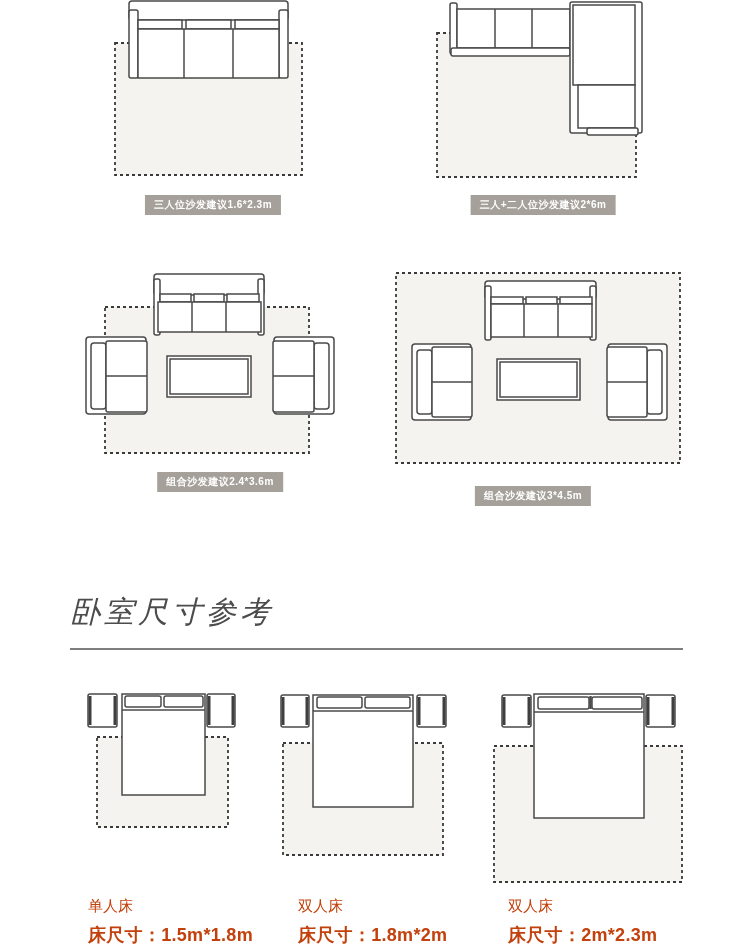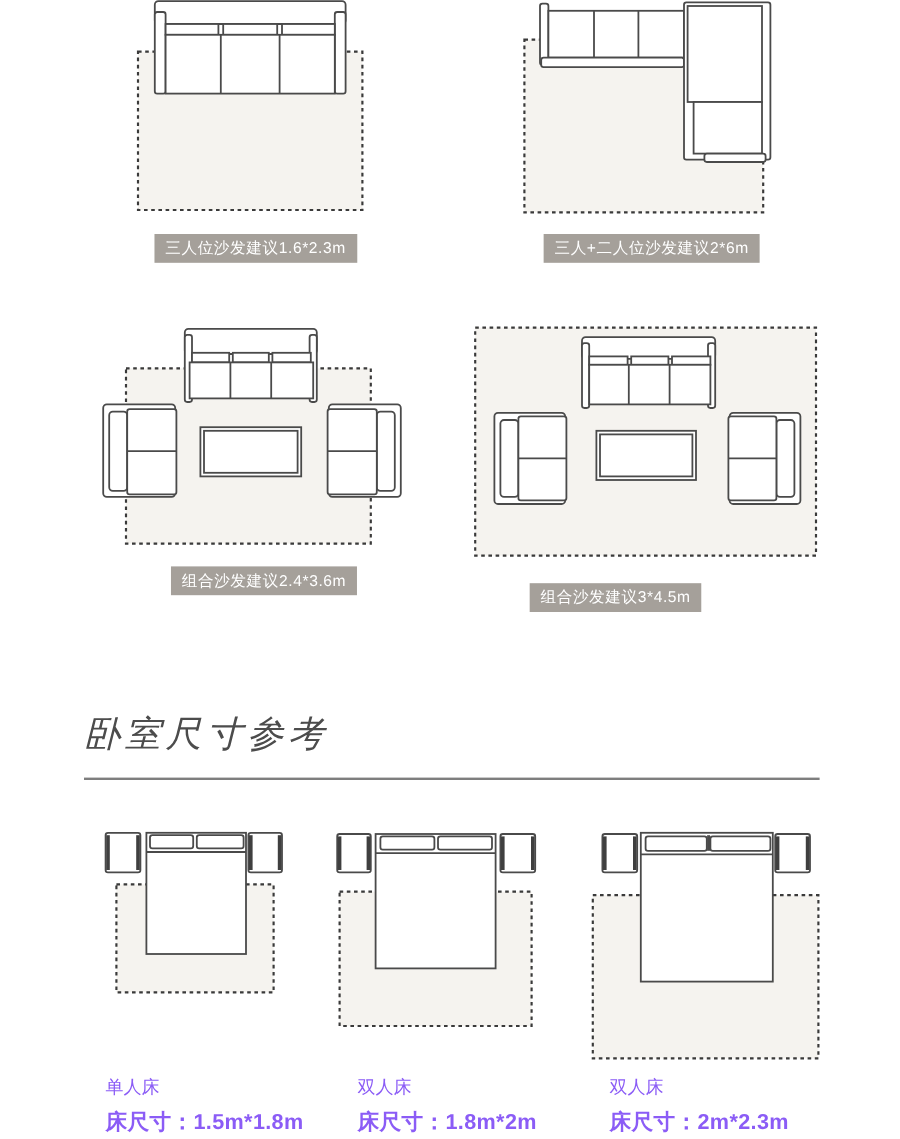--- a/index.html
+++ b/index.html
@@ -9,32 +9,32 @@
   }
   .diagram { position:absolute; }
   
   .f   { fill:#ffffff; stroke:#4a4a4a; stroke-width:1.5; }
   .ln  { stroke:#4a4a4a; stroke-width:1.5; fill:none; }
   .rug { fill:#f5f3ef; stroke:#3a3a3a; stroke-width:1.8; stroke-dasharray:3 3; }
   .bar { fill:#3f3f3f; stroke:none; }
   .badge {
     position:absolute; transform:translateX(-50%);
     background:#a5a09a; color:#ffffff;
-    font-size:13px; font-weight:normal; letter-spacing:0.5px;
+    font-size:10px; font-weight:bold; letter-spacing:0.5px;
     padding:4px 9px; line-height:1.2; white-space:nowrap;
   }
   .section-heading {
     position:absolute; left:70px; top:592px;
     font-size:30px; color:#4c4c4c; font-weight:500; letter-spacing:4px;font-style:italic;
   }
   .divider {
     position:absolute; left:70px; top:648px; width:613px; height:2px;
     background:#7e7e7e;
   }
-  .bed-caption { position:absolute; color:#8b5cf6; }
+  .bed-caption { position:absolute; color:#c2410c; }
   .bed-caption .bed-type { font-size:15px; margin-bottom:7px; }
   .bed-caption .bed-size { font-size:18px; font-weight:700; letter-spacing:0.3px; }
 </style>
 </head>
 <body>
 
 <div id="canvas">
 
   <svg class="diagram" style="left:100px; top:0px;" width="210" height="180" viewBox="0 0 210 180">
     <rect class="rug" x="15" y="43" width="187" height="132"></rect>
@@ -123,21 +123,21 @@
       <rect class="f" x="218" y="84" width="59" height="76" rx="3"></rect>
       <rect class="f" x="257" y="90" width="15" height="64" rx="3"></rect>
       <rect class="f" x="217" y="87" width="40" height="70" rx="2"></rect>
       <line class="ln" x1="217" y1="122" x2="257" y2="122"></line>
     </g>
     <g>
       <rect class="f" x="107" y="99" width="83" height="41"></rect>
       <rect class="f" x="110" y="102" width="77" height="35"></rect>
     </g>
   </svg>
-  <div class="badge" style="left:513px; top:486px;">组合沙发建议3*4.5m</div>
+  <div class="badge" style="left:533px; top:486px;">组合沙发建议3*4.5m</div>
 
   <div class="section-heading">卧室尺寸参考</div>
   <div class="divider"></div>
 
   <svg class="diagram" style="left:75px; top:680px;" width="170" height="160" viewBox="0 0 170 160">
     <rect class="rug" x="22" y="57" width="131" height="90"></rect>
     <g>
       <rect class="f" x="13" y="14" width="29" height="33" rx="2"></rect>
       <rect class="bar" x="13.5" y="16" width="3" height="29"></rect>
       <rect class="bar" x="38.5" y="16" width="3" height="29"></rect>

